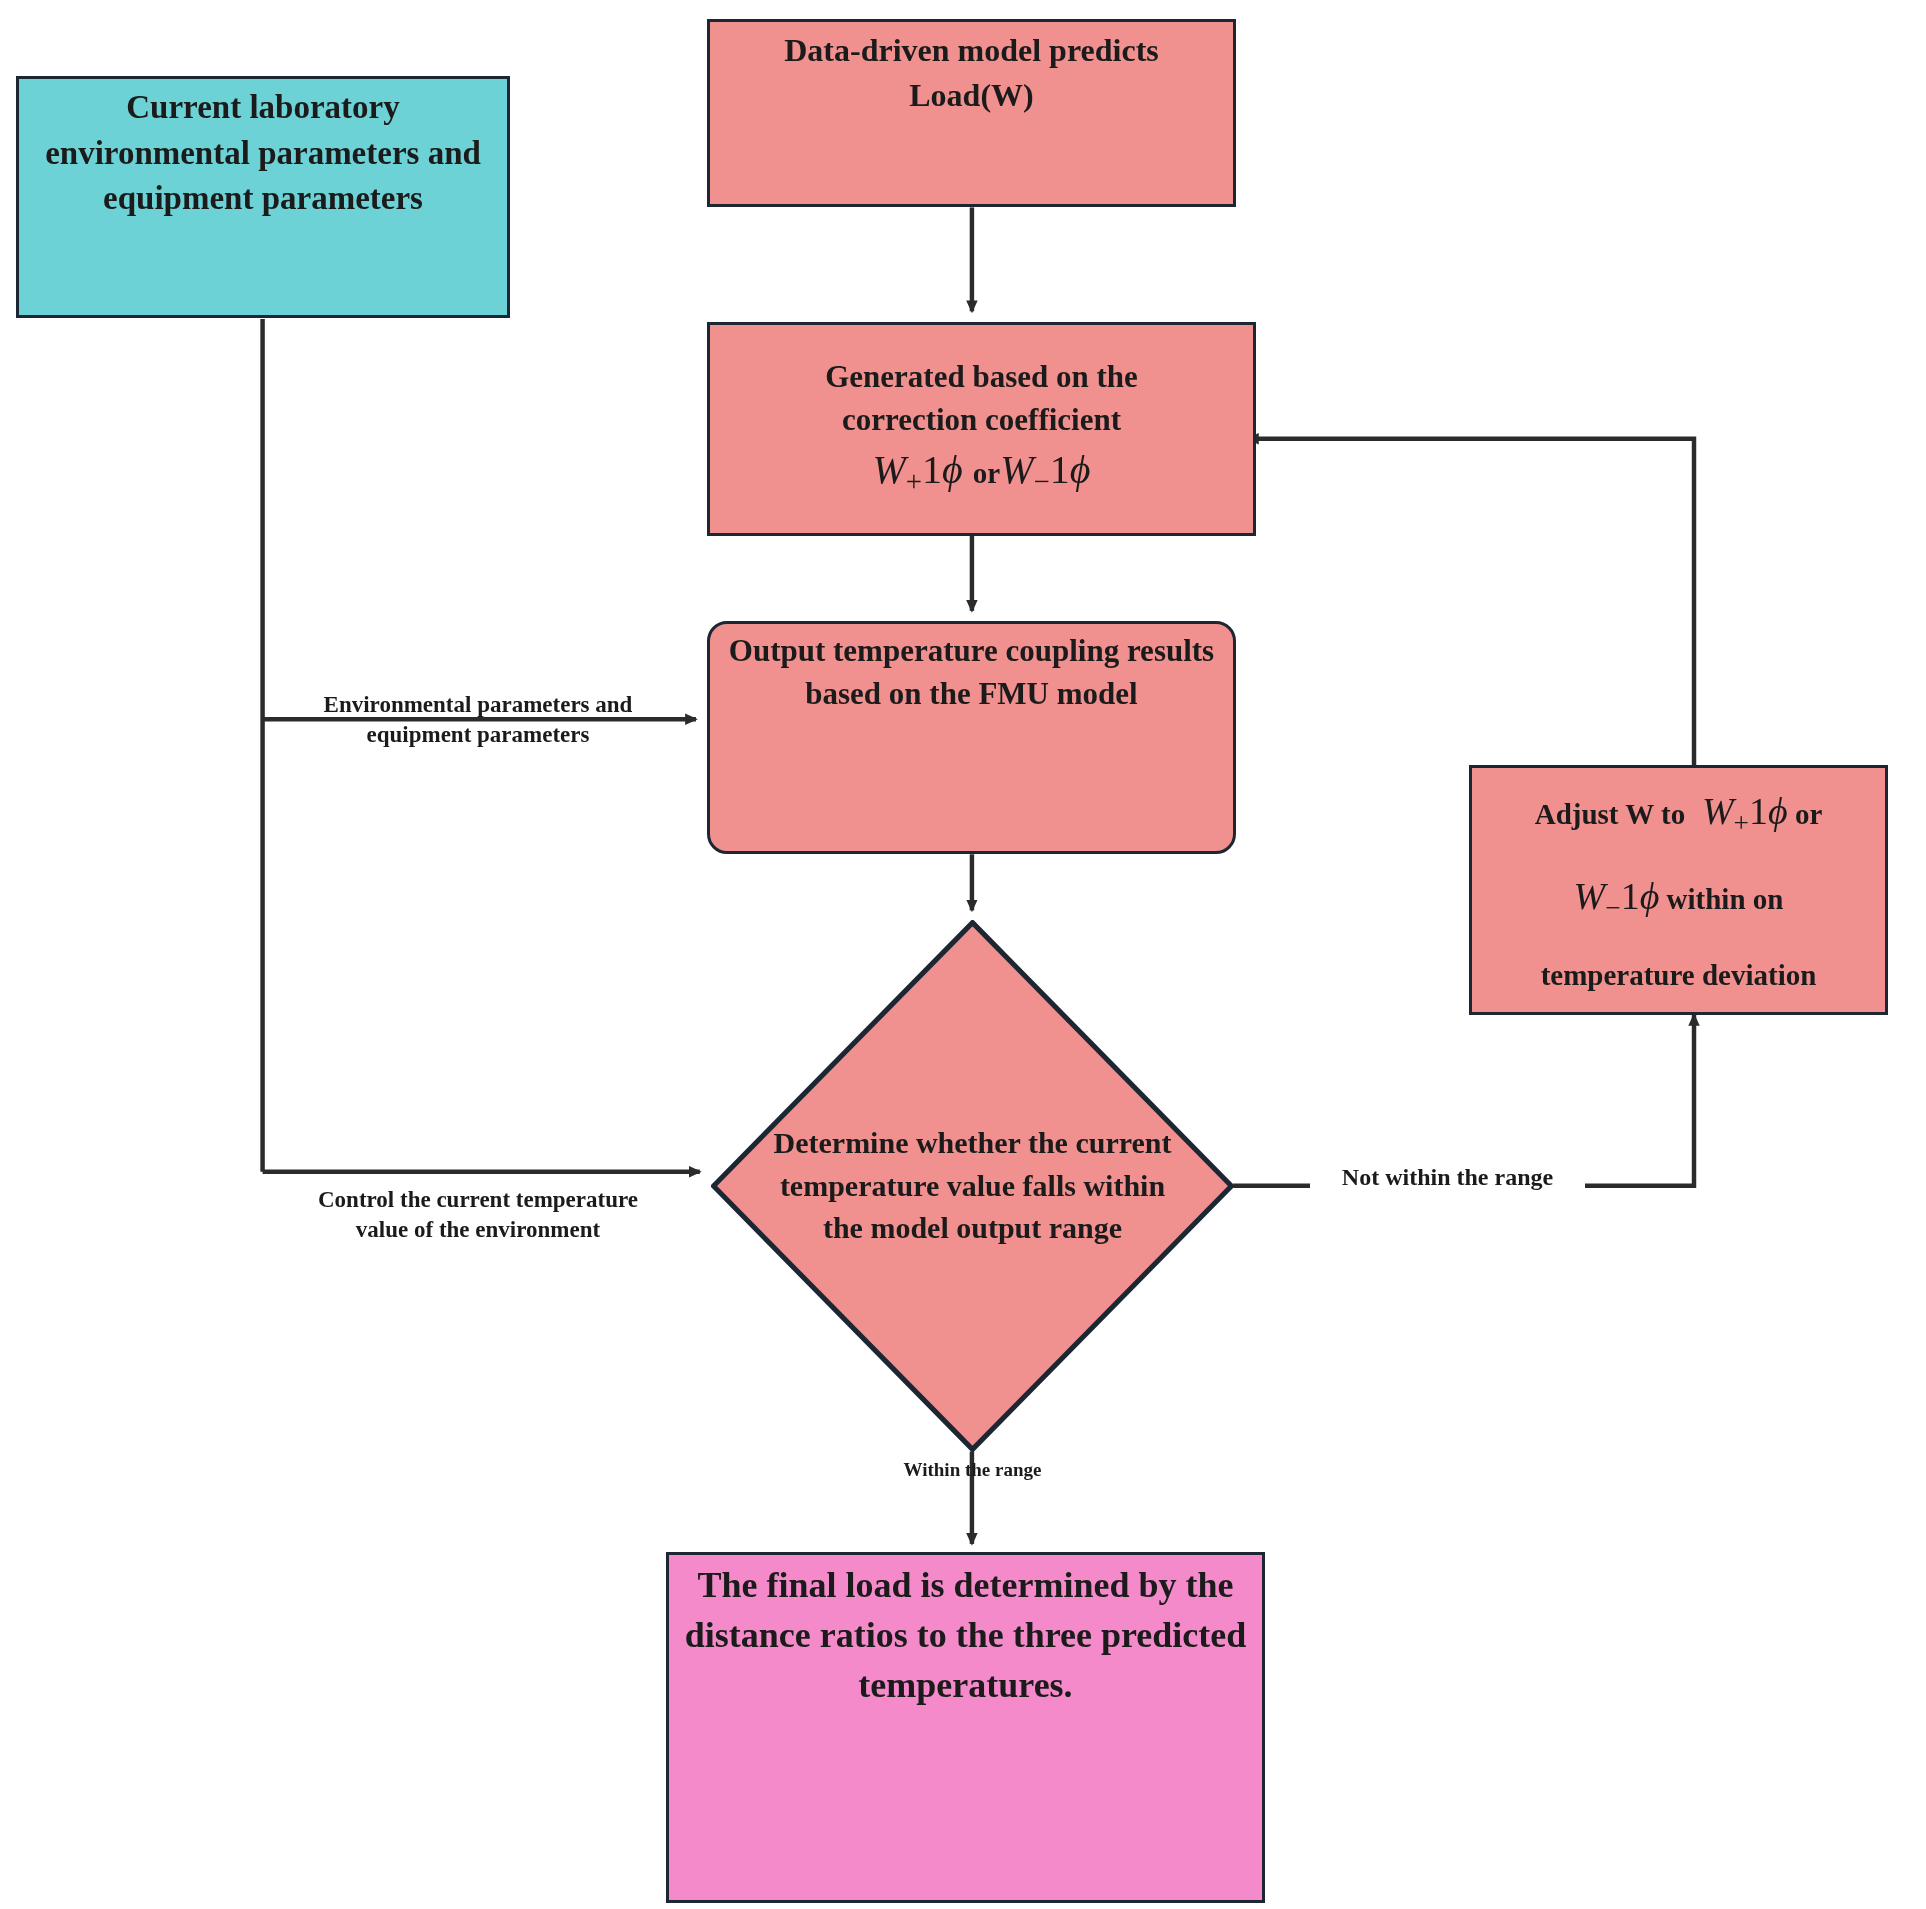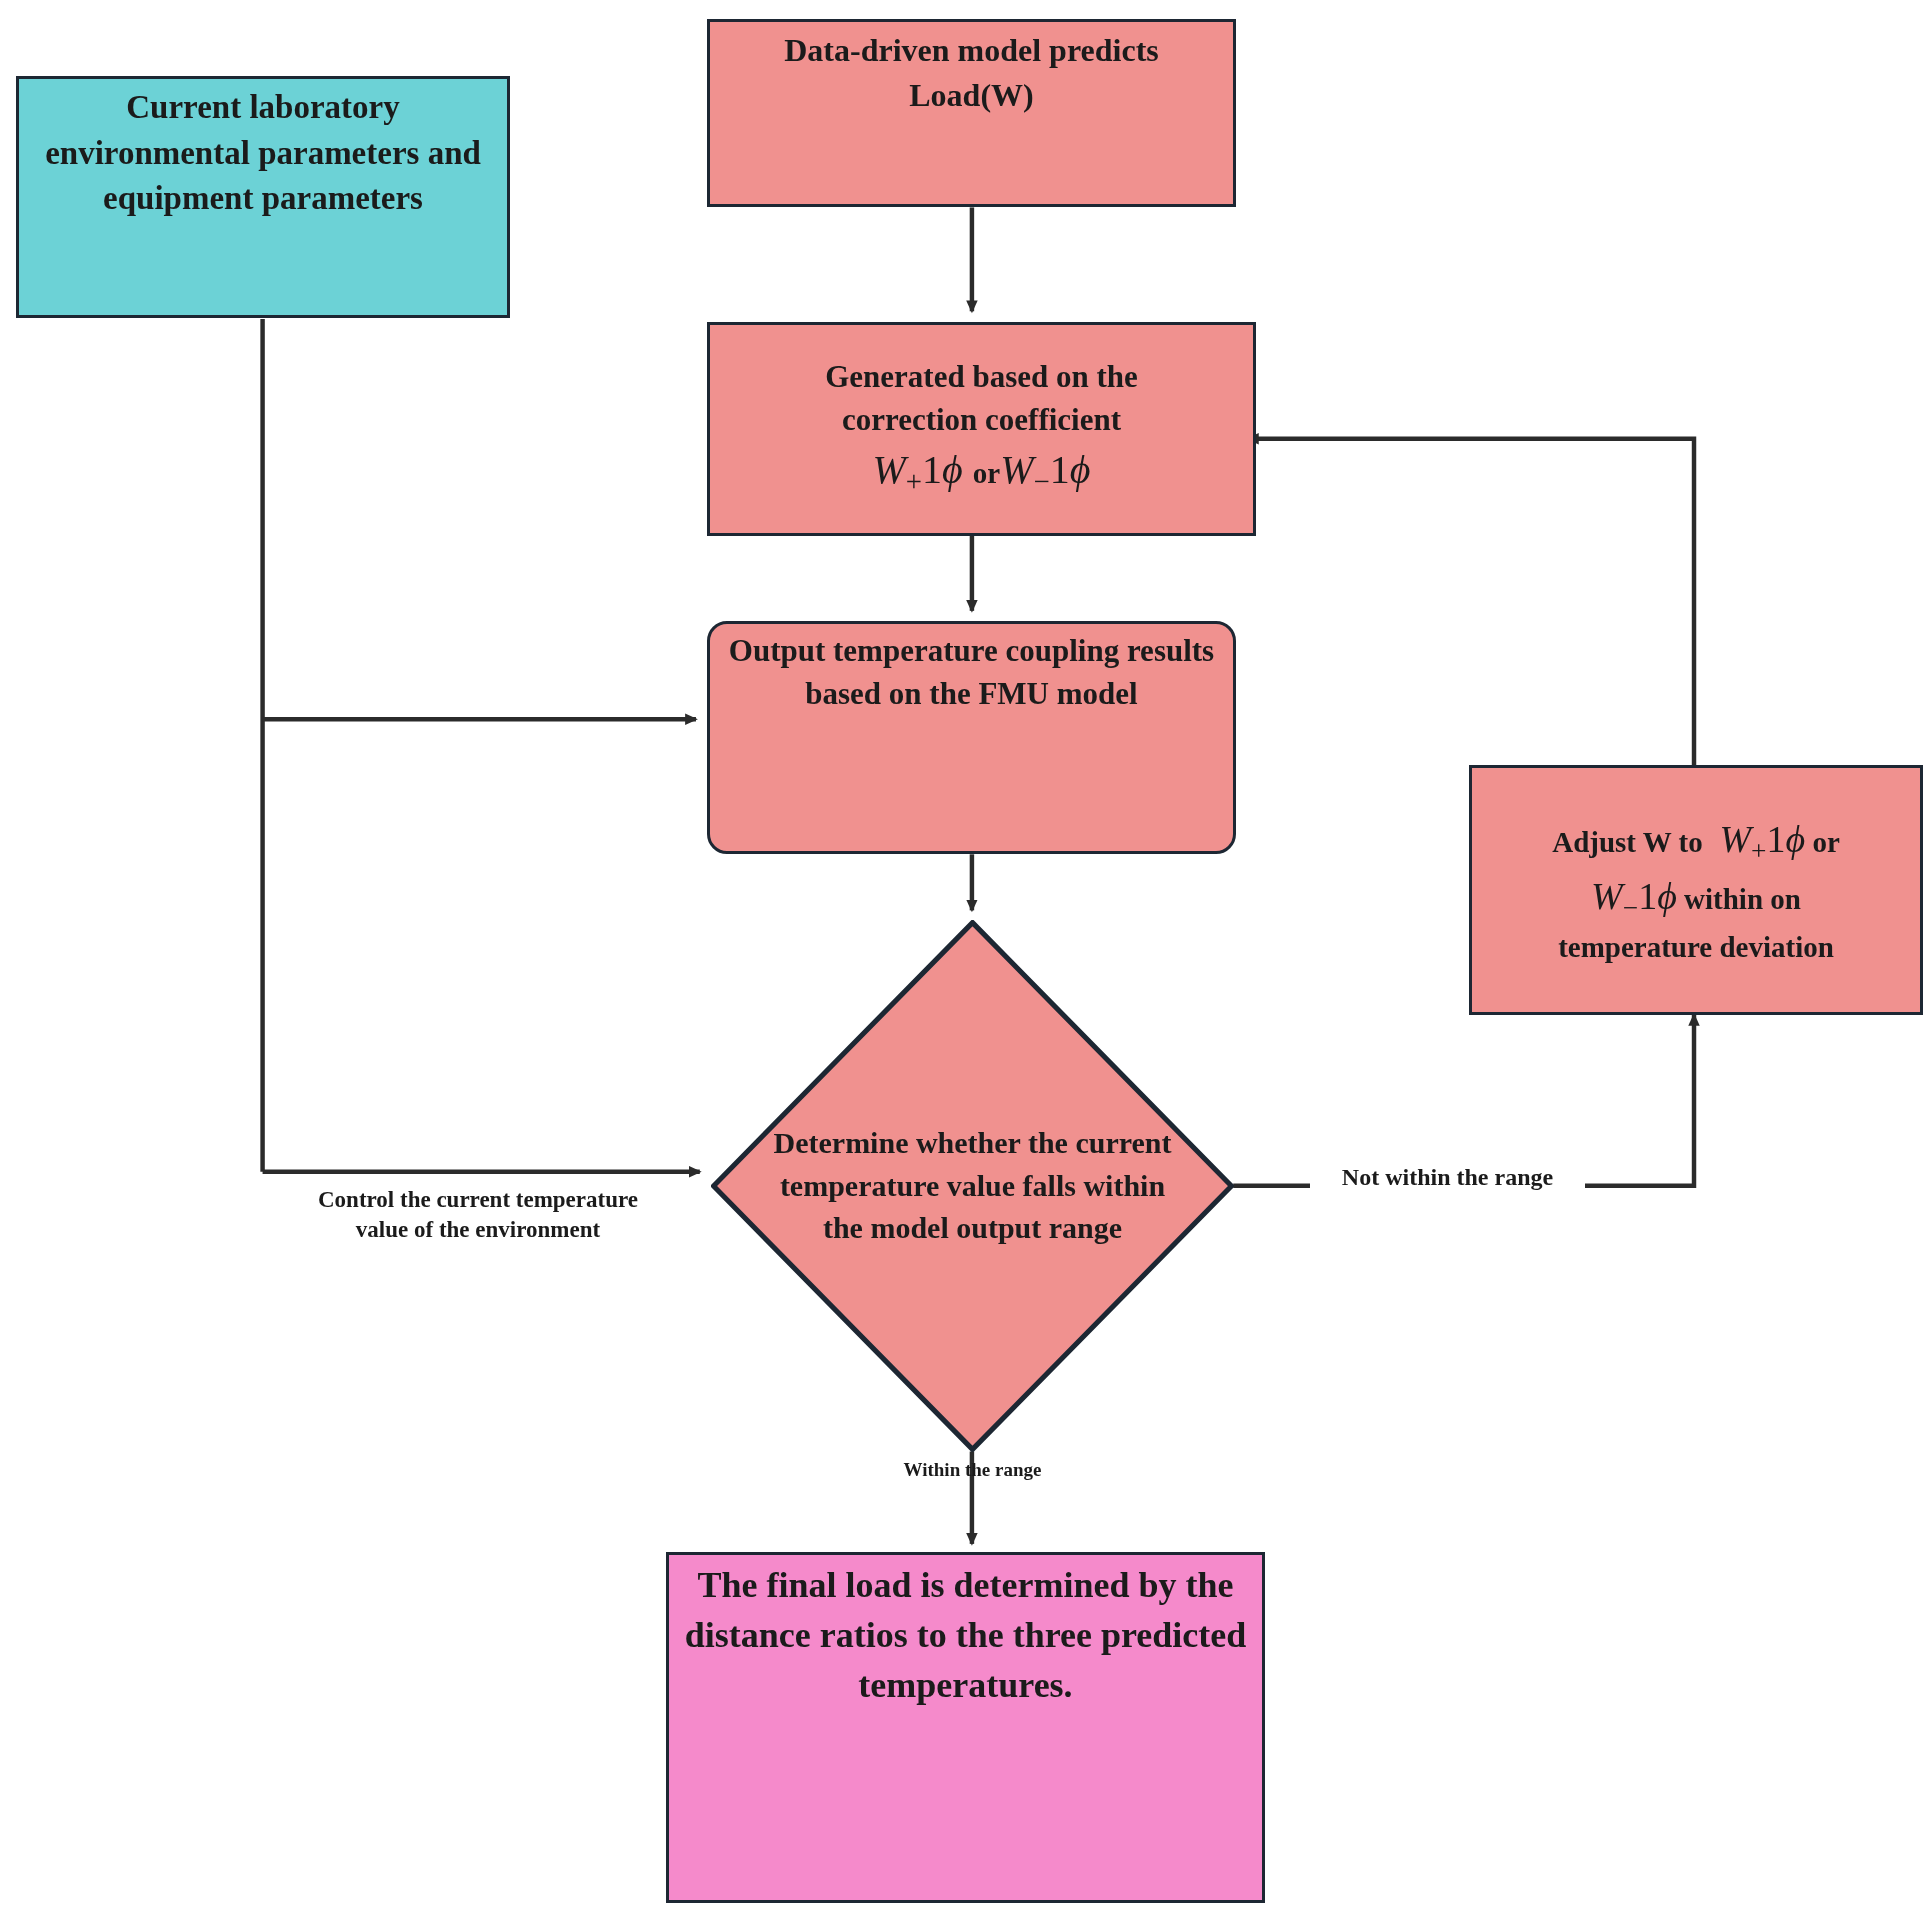--- a/index.html
+++ b/index.html
@@ -96,37 +96,41 @@
   </div>
 
   <div class="diamond-wrap" style="left:711px;top:920px;width:523px;height:532px;">
     <div class="diamond-shape"></div>
     <svg width="523" height="532" style="position:absolute;left:0;top:0;" viewBox="0 0 820 834">
       <polygon points="410,4 816,417 410,830 4,417" fill="none" stroke="#1d2733" stroke-width="8"></polygon>
     </svg>
     <span class="diamond-label" style="font-size:30px;">Determine whether the current temperature value falls within the model output range</span>
   </div>
 
-  <div class="node salmon" style="left:1469px;top:765px;width:454px;height:250px;font-size:29px;flex-direction:column;">
+  <div class="node salmon" style="left:1469px;top:765px;width:419px;height:250px;font-size:29px;flex-direction:column;gap:28px;">
     <span class="txt">
       <span>Adjust W to</span>
       <span class="mathvar" style="font-size:38px;">&nbsp;W<span class="sub">+</span><span class="num">1</span><span class="phi">ϕ</span></span>
       <span>or</span>
     </span>
     <span class="txt">
       <span class="mathvar" style="font-size:38px;">W<span class="sub">−</span><span class="num">1</span><span class="phi">ϕ</span></span>
       <span>within on</span>
     </span>
     <span class="txt">temperature deviation</span>
   </div>
 
   <div class="node magenta" style="left:666px;top:1552px;width:599px;height:351px;font-size:36px;">
     <span class="txt">The final load is determined by the distance ratios to the three predicted temperatures.</span>
   </div>
 
+  <div class="edge-label" style="left:255px;top:690px;width:446px;font-size:23px;">
+    <div>Environmental parameters and</div>
+    <div>equipment parameters</div>
+  </div>
 
   <div class="edge-label" style="left:255px;top:1141px;width:446px;font-size:23px;margin-top:44px;">
     <div>Control the current temperature</div>
     <div>value of the environment</div>
   </div>
 
   <div class="edge-label" style="left:1310px;top:1162px;width:275px;font-size:24px;background:#ffffff;">
     <span>Not within the range</span>
   </div>
 

